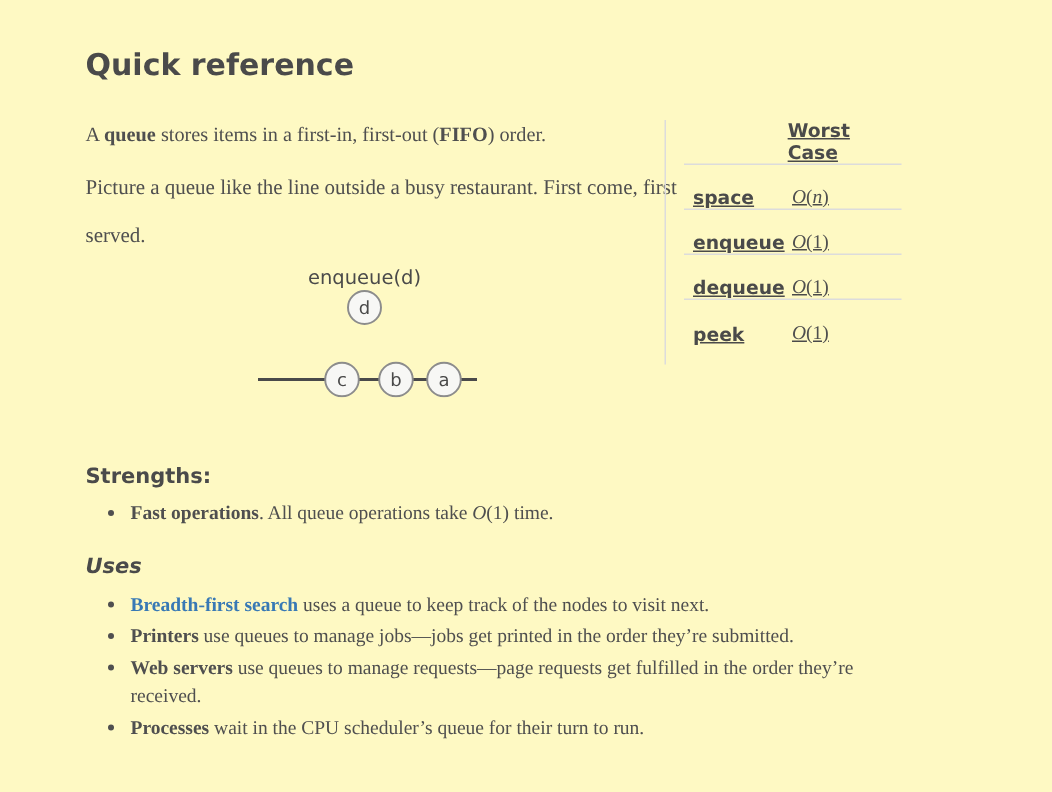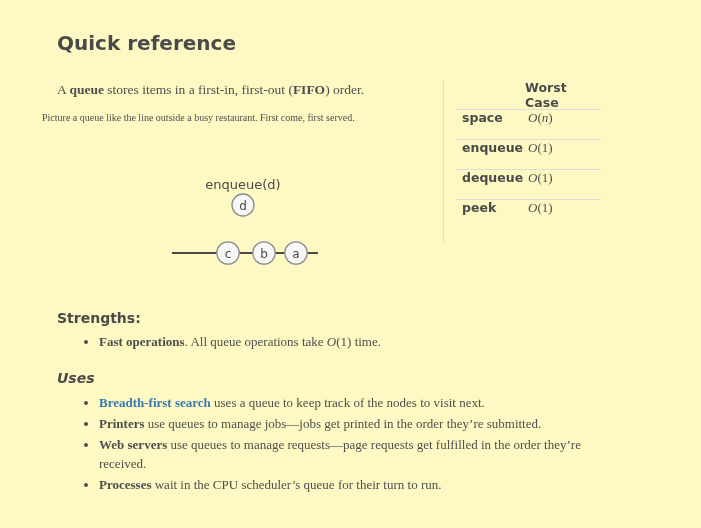--- a/index.html
+++ b/index.html
@@ -16,54 +16,55 @@
   .page-title {
     position: absolute; left: 57px; top: 31px;
     font-family: "DejaVu Sans", sans-serif;
     font-weight: bold; font-size: 20px; color: #4a4a4a;
   }
   .intro-p1 {
     position: absolute; left: 57px; top: 77px;
     font-size: 13.5px; line-height: 26px; white-space: nowrap;
   }
   .intro-p2 {
-    position: absolute; left: 42px; top: 110px; width: 402px;
-    font-size: 10px; line-height: 16px;
+    position: absolute; left: 57px; top: 110px; width: 402px;
+    font-size: 14px; line-height: 32px;
   }
   .diagram-svg { position: absolute; left: 160px; top: 170px; }
   .diagram-svg text {
     font-family: "DejaVu Sans", sans-serif; fill: #4a4a4a;
   }
   .col-divider {
     position: absolute; left: 443px; top: 80px;
     width: 1px; height: 163px; background: #dcdcdc;
   }
   .ctable {
     position: absolute; left: 456px; top: 80px; width: 145px;
     font-family: "DejaVu Sans", sans-serif; font-size: 12.5px; color: #4a4a4a;
   }
   .ctable .trow {
-    display: flex; align-items: flex-start; height: 30px;
+    display: flex; align-items: flex-end; height: 30px;
     border-bottom: 1px solid #dcdcdc;
+    text-decoration: underline;
   }
   .ctable .trow.no-border { border-bottom: none; }
   .ctable .op-cell { width: 72px; font-weight: bold; padding-left: 6px; }
   .ctable .hdr-cell { font-weight: bold; }
   .ctable .val-cell {
     font-family: "Liberation Serif", serif; font-size: 13px; color: #4f4f4f;
   }
   .sec-heading {
     position: absolute; left: 57px;
     font-family: "DejaVu Sans", sans-serif;
     font-weight: bold; font-size: 14px; color: #4a4a4a;
   }
   .sec-heading.strengths { top: 310px; }
   .sec-heading.uses { top: 370px; font-style: italic; }
   ul.bullets {
-    position: absolute; left: 69px;
+    position: absolute; left: 57px;
     list-style: disc; padding-left: 30px;
   }
   ul.bullets.strengths-list { top: 332px; width: 520px; }
   ul.bullets.uses-list { top: 393px; width: 514px; }
   ul.bullets li { font-size: 13px; line-height: 19px; margin-bottom: 2px; }
   .s-bold { font-weight: bold; margin-top: 36px; }
   .s-italic { font-style: italic; }
   a.s-link { color: #3879b5; font-weight: bold; text-decoration: none; cursor: pointer; }
 </style>
 </head>

